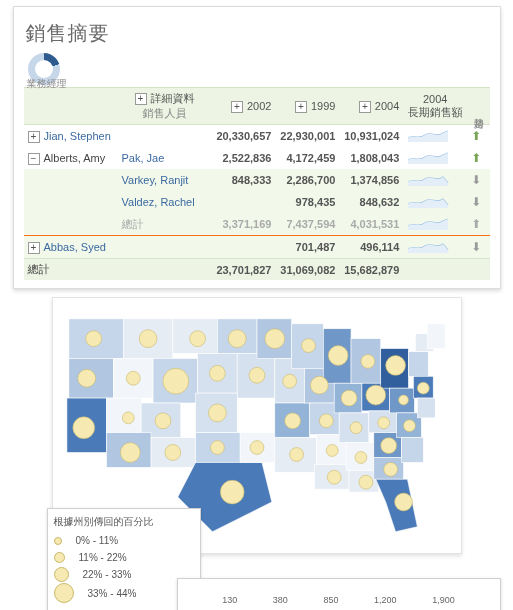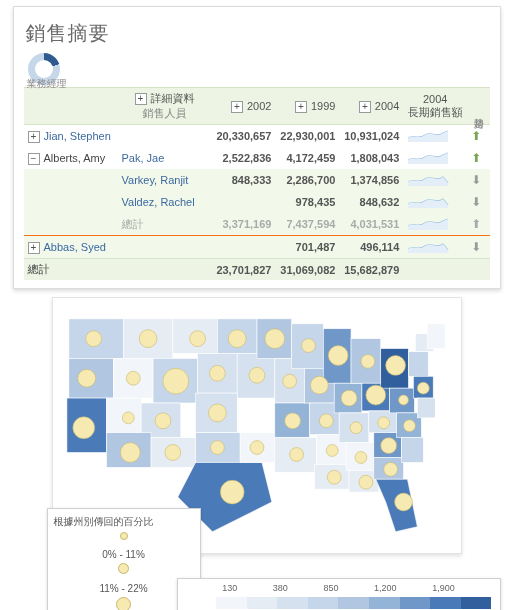--- a/index.html
+++ b/index.html
@@ -30,21 +30,21 @@
   .dn   { color:#9a9a9a; }
   .trend { font-size:10px; color:#888; writing-mode:vertical-rl; text-align:center;}
 
   
   .map-wrap { position:relative; width:408px; height:255px; margin:0 auto; background:#fff; border:1px solid #e4e4e4; box-shadow:0 2px 4px rgba(0,0,0,.12); }
   .usmap { position:absolute; inset:6px; }
   .state { stroke:#fff; stroke-width:.6; }
   .bub { fill:#f6e9b1; stroke:#c9b86a; stroke-width:.6; }
   .legend-box { position:absolute; background:#fff; border:1px solid #d0d0d0; box-shadow:0 1px 3px rgba(0,0,0,.15); font-size:10px; color:#555; }
   .legend-bub { left:-6px; top:210px; width:140px; padding:4px 6px 16px; line-height:1.7; }
-  .legend-bub .row { display:flex; align-items:center; gap:6px;flex-direction:column; }
+  .legend-bub .row { display:flex; align-items:center; gap:14px; }
   .legend-bub .swb { background:#f6e9b1; border:1px solid #c9b86a; border-radius:50%; display:inline-block; }
   .legend-scale { left:124px; top:280px; width:306px; padding:4px 8px 6px; text-align:center; }
   .scale-bar { display:flex; height:12px; margin-top:4px; }
   .scale-bar span { flex:1; }
   .scale-ticks { display:flex; justify-content:space-between; font-size:9px; color:#666; margin-bottom:2px; }
 
 </style>
 </head>
 <body>
 <div class="page">
@@ -267,21 +267,21 @@
             <span>22% - 33%</span>
           </div>
           <div class="row">
             <span class="swb" style="width:18px;height:18px"></span>
             <span>33% - 44%</span>
           </div>
         </div>
   </div>
 
   <div class="legend-box legend-scale">
-    <div class="scale-ticks" id="ticks-top" style="margin:0 12%">
+    <div class="scale-ticks" id="ticks-top" style="margin:12px 12%">
           <span>130</span>
           <span>380</span>
           <span>850</span>
           <span>1,200</span>
           <span>1,900</span>
         </div>
     <div class="scale-bar" id="scalebar">
           <span style="background: rgb(255, 255, 255);"></span>
           <span style="background: rgb(242, 245, 249);"></span>
           <span style="background: rgb(230, 236, 244);"></span>

